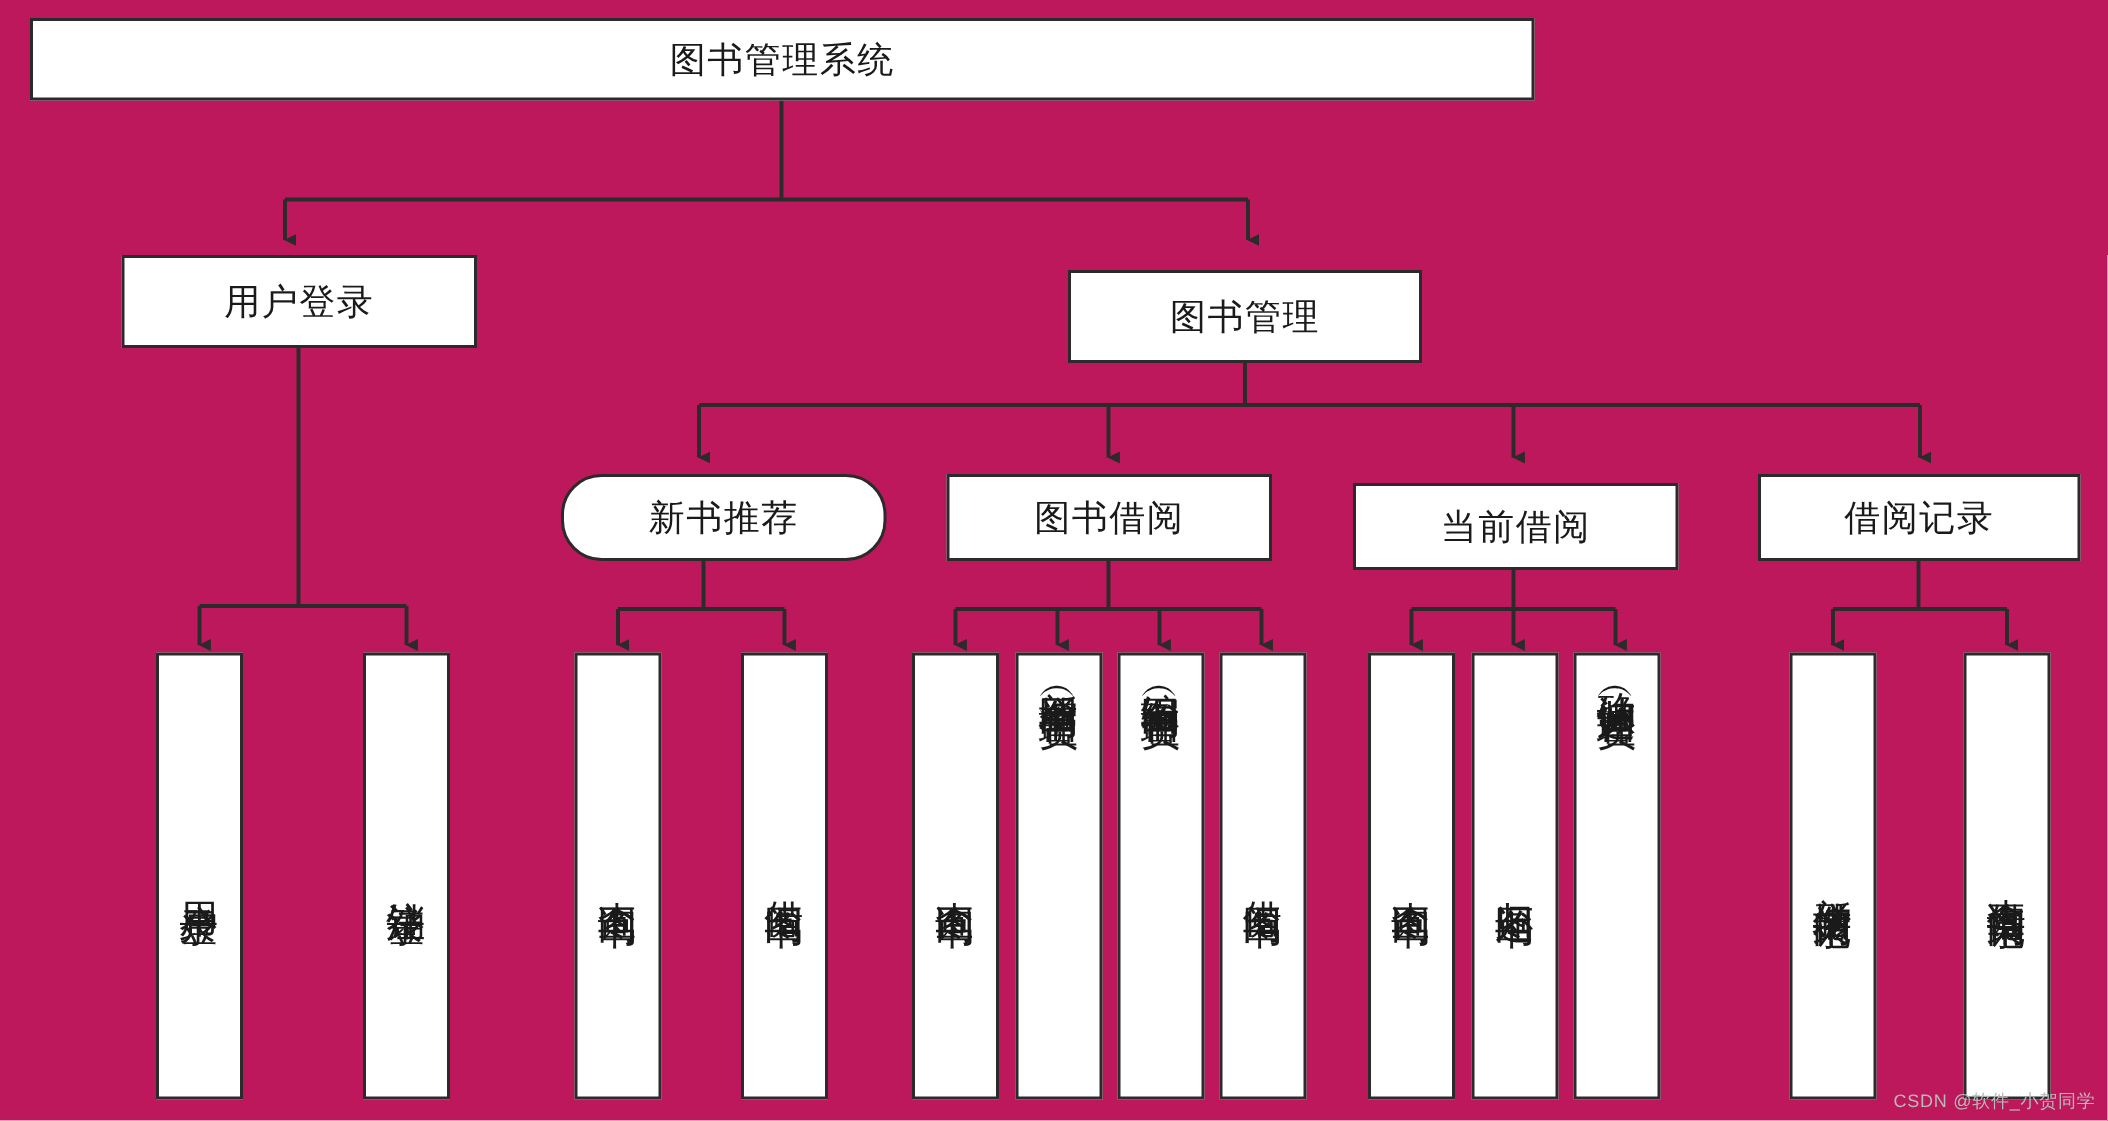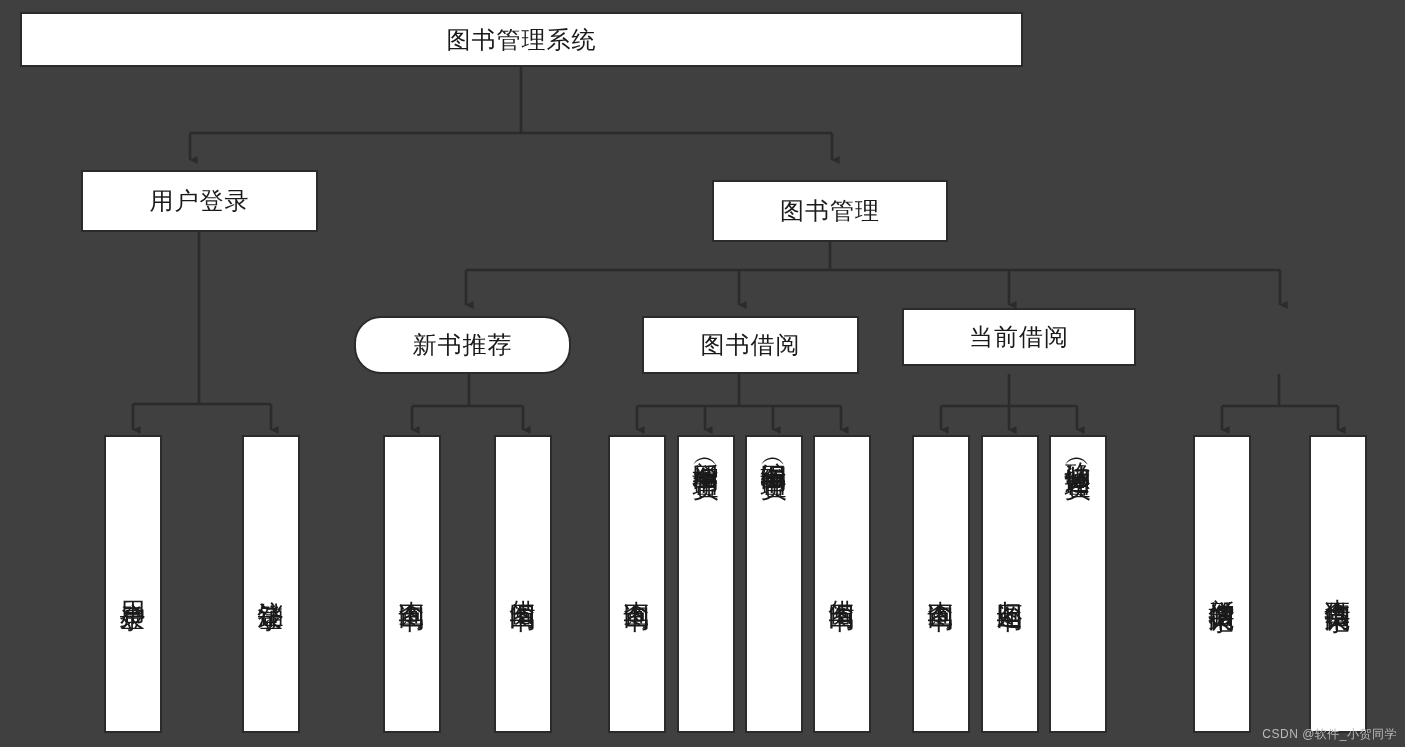--- a/index.html
+++ b/index.html
@@ -7,21 +7,21 @@
     padding: 0;
     background: #ffffff;
   }
   body {
     font-family: "Liberation Sans", "DejaVu Sans", sans-serif;
   }
   #canvas {
     position: relative;
     width: 1405px;
     height: 747px;
-    background: #404040;
+    background: #be185d;
     overflow: hidden;
   }
   #edges {
     position: absolute;
     left: 0;
     top: 0;
     width: 1405px;
     height: 747px;
   }
   .node {
@@ -125,32 +125,35 @@
   </div>
 
   <div class="node horiz" style="left:81px; top:170px; width:237px; height:62px;">
     <span>用户登录</span>
   </div>
 
   <div class="node horiz" style="left:712px; top:180px; width:236px; height:62px;">
     <span>图书管理</span>
   </div>
 
-  <div class="node horiz" style="left:354px; top:316px; width:217px; height:58px;border-radius:27px;">
+  <div class="node horiz" style="left:374px; top:316px; width:217px; height:58px;border-radius:27px;">
     <span>新书推荐</span>
   </div>
 
-  <div class="node horiz" style="left:631px; top:316px; width:217px; height:58px;margin-left:11px;">
+  <div class="node horiz" style="left:631px; top:316px; width:217px; height:58px;">
     <span>图书借阅</span>
   </div>
 
-  <div class="node horiz" style="left:902px; top:308px; width:234px; height:58px;align-items:center;">
+  <div class="node horiz" style="left:902px; top:322px; width:217px; height:58px;align-items:center;">
     <span>当前借阅</span>
   </div>
 
+  <div class="node horiz" style="left:1172px; top:316px; width:215px; height:58px;">
+    <span>借阅记录</span>
+  </div>
 
   <div class="node vert vcenter" style="left:104px; top:435px; width:58px; height:298px;">
     <span class="vlabel">用户登录</span>
   </div>
 
   <div class="node vert vcenter" style="left:242px; top:435px; width:58px; height:298px;">
     <span class="vlabel">注销登录</span>
   </div>
 
   <div class="node vert vcenter" style="left:383px; top:435px; width:58px; height:298px;">

